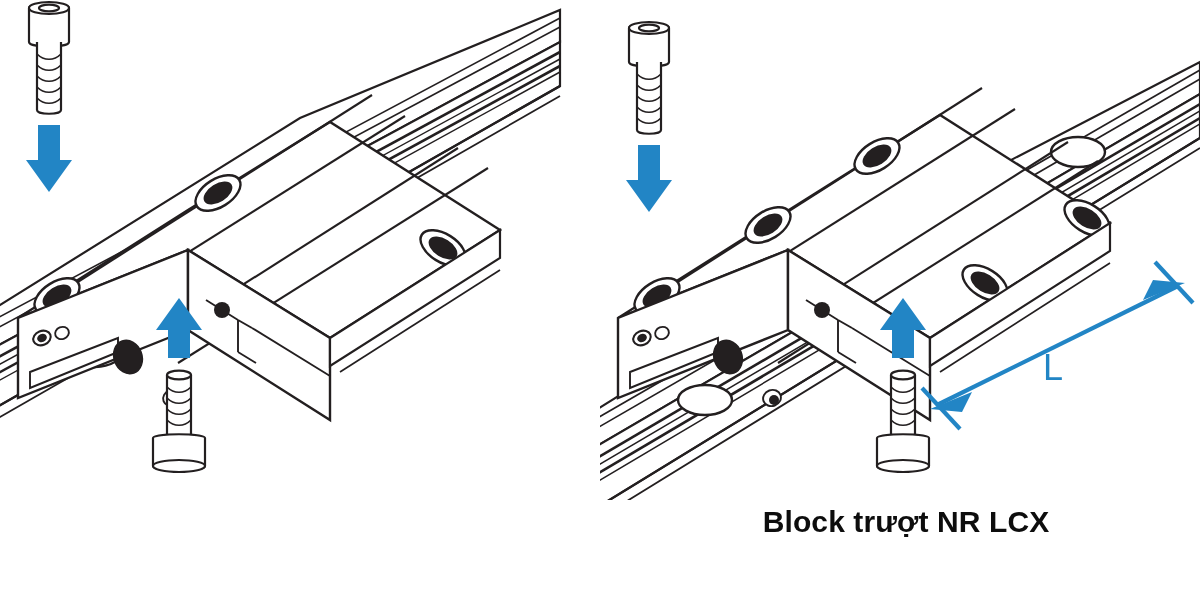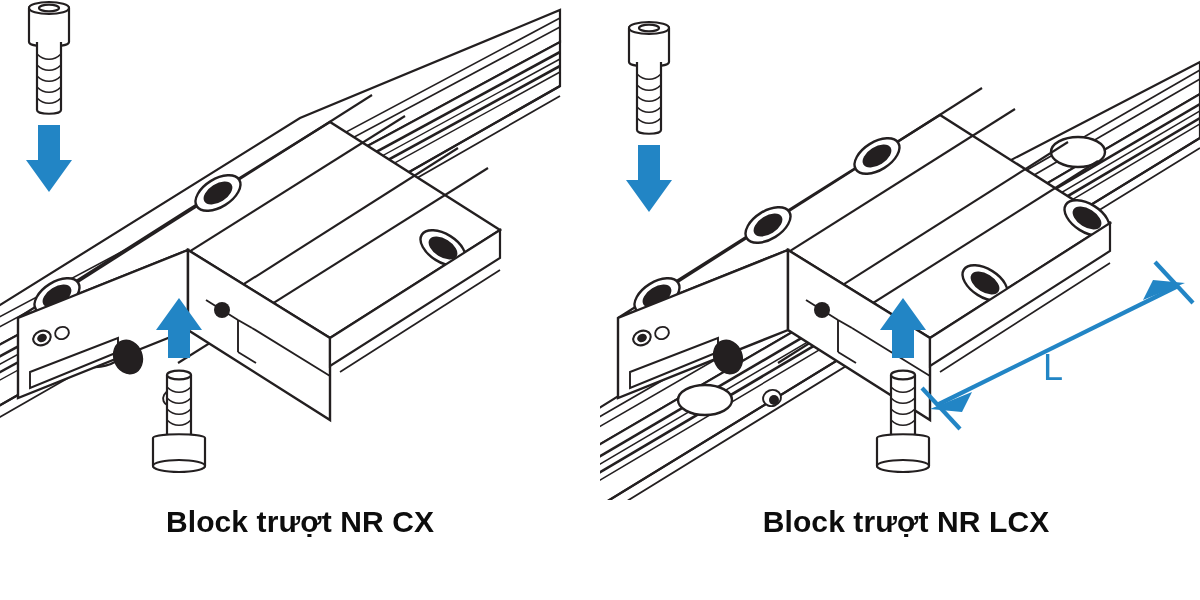--- a/index.html
+++ b/index.html
@@ -173,21 +173,20 @@
           <path d="M 153,438 C 153,433 205,433 205,438 L 205,466 C 205,472 153,472 153,466 Z" fill="#ffffff" stroke="#231f20" stroke-width="2.2"></path>
           <ellipse cx="179" cy="466" rx="26" ry="6" fill="#ffffff" stroke="#231f20" stroke-width="2.2"></ellipse>
         </g>
 
         <g>
           <path d="M 168,358 L 190,358 L 190,330 L 202,330 L 179,298 L 156,330 L 168,330 Z" fill="#2285c5"></path>
         </g>
       </svg>
     </div>
 
-    <div class="caption" id="caption-left">Block trượt NR CX</div>
   </div>
 
   <div class="panel" id="panel-right">
 
     <div class="figure">
       <svg viewBox="0 0 600 500" xmlns="http://www.w3.org/2000/svg">
 
         <g>
           <path d="M -20,420 L 330,202 L 600,62 L 600,94 L -20,456 Z" fill="#ffffff" stroke="#231f20" stroke-width="2.2"></path>
           <path d="M -20,428 L 600,70" fill="none" stroke="#231f20" stroke-width="1.6"></path>

